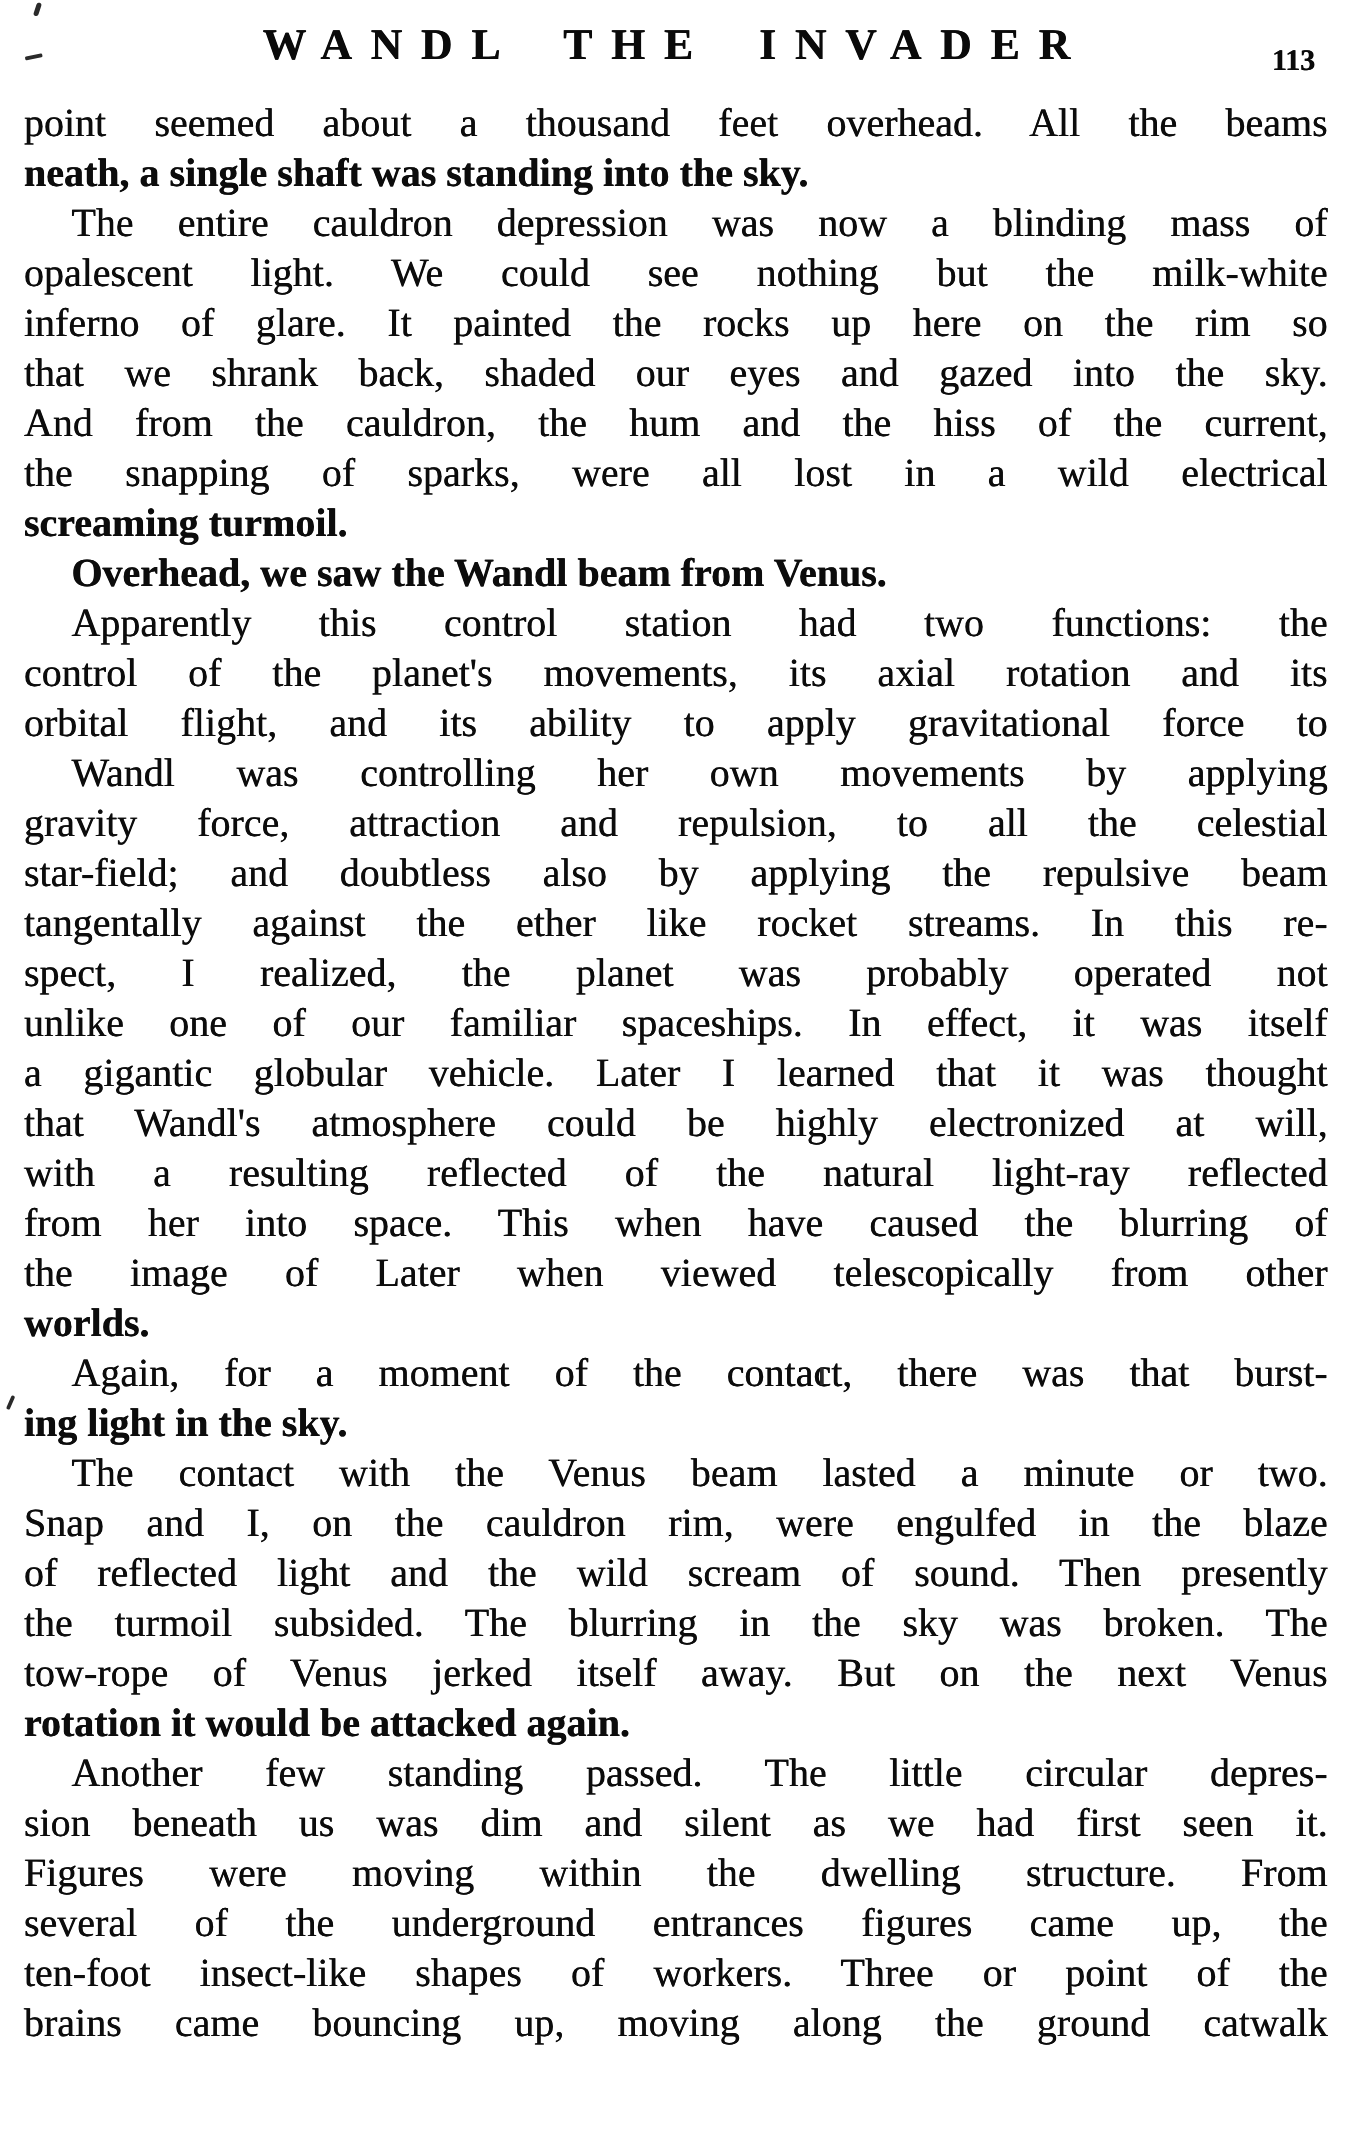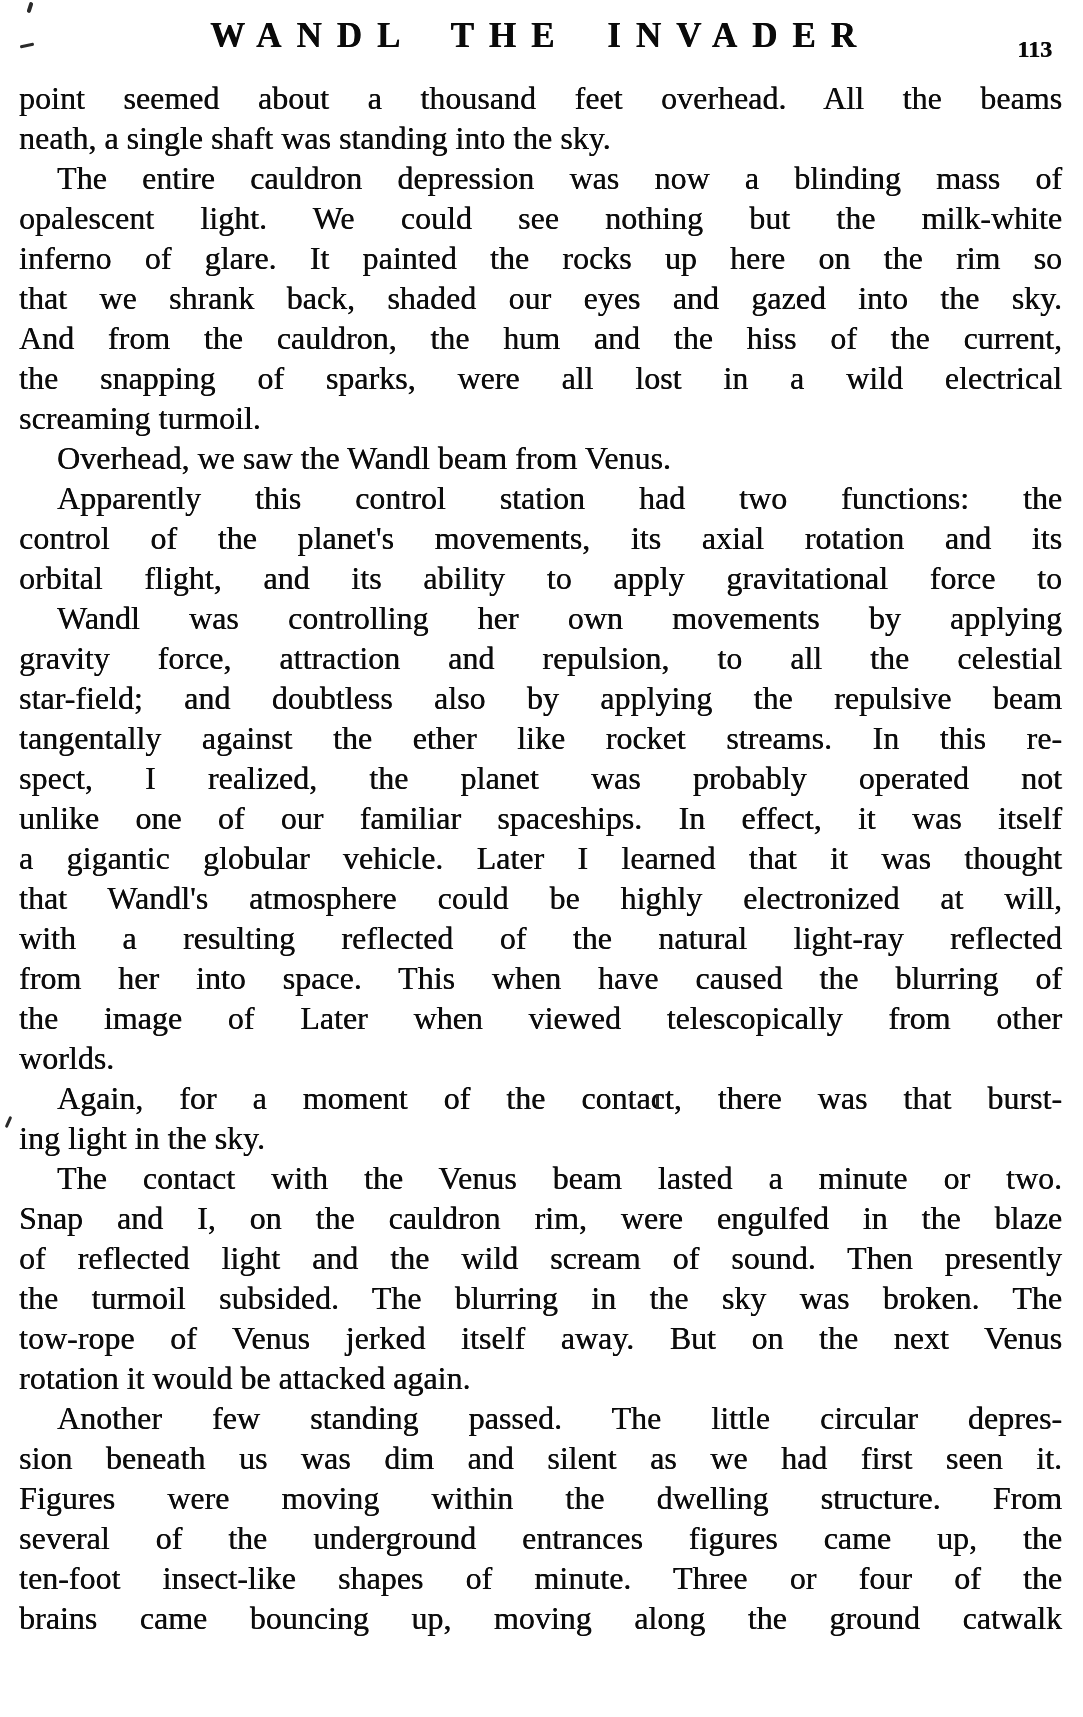--- a/index.html
+++ b/index.html
@@ -58,20 +58,21 @@
     text-align: justify;
     text-align-last: justify;
     text-justify: inter-word;
     color: #0c0c0c;
     text-shadow: 0.35px 0 0 currentColor;
     overflow: visible;
   }
   .line.lastline {
     text-align: right;
     text-align-last: left;
+    font-weight: bold;
   }
   .line.indent {
     padding-left: 38px;
   }
 
   
   .artifact { position: absolute; background: #2a2a2a; }
   .artifact.a1 { left: 28px; top: 2px;  width: 4px;  height: 11px; transform: rotate(18deg); border-radius: 2px; }
   .artifact.a2 { left: 20px; top: 44px; width: 14px; height: 3px;  transform: rotate(-12deg); border-radius: 1px; }
   .artifact.a3 { left: 7px;  top: 1116px; width: 3px; height: 12px; transform: rotate(24deg); border-radius: 2px; }
@@ -138,18 +139,18 @@
         <div class="line">of reflected light and the wild scream of sound. Then presently</div>
         <div class="line">the turmoil subsided. The blurring in the sky was broken. The</div>
         <div class="line">tow-rope of Venus jerked itself away. But on the next Venus</div>
         <div class="line lastline">rotation it would be attacked again.</div>
       </div>
       <div class="paragraph">
         <div class="line indent">Another few standing passed. The little circular depres-</div>
         <div class="line">sion beneath us was dim and silent as we had first seen it.</div>
         <div class="line">Figures were moving within the dwelling structure. From</div>
         <div class="line">several of the underground entrances figures came up, the</div>
-        <div class="line">ten-foot insect-like shapes of minute. Three or four of the</div>
+        <div class="line">ten-foot insect-like shapes of workers. Three or point of the</div>
         <div class="line">brains came bouncing up, moving along the ground catwalk</div>
       </div>
     </div>
 
 </div>
 
 </body></html>

